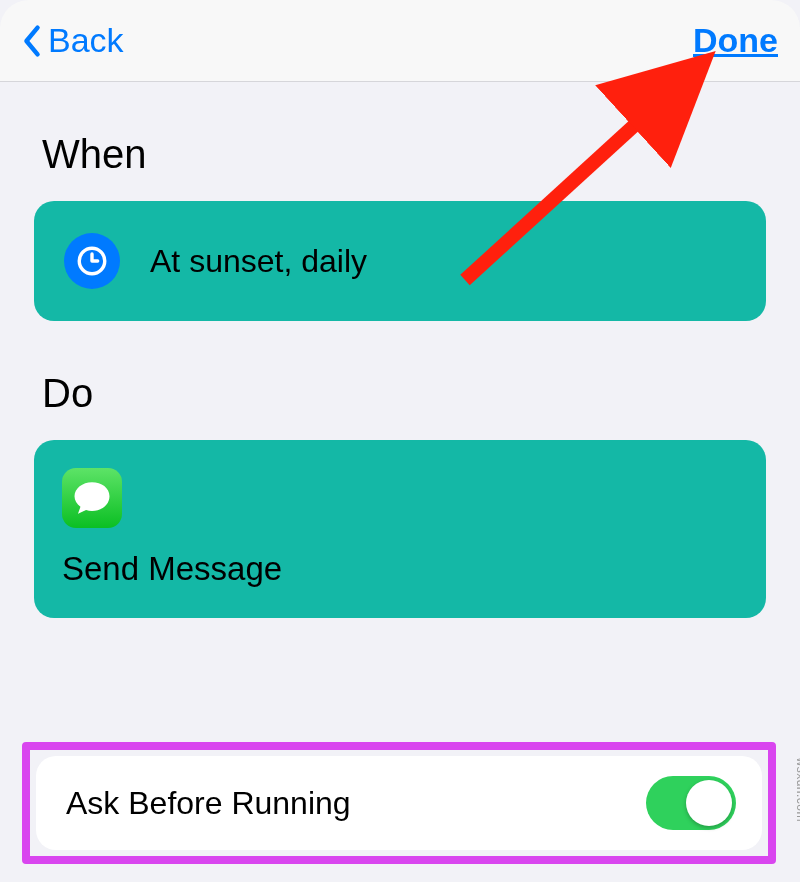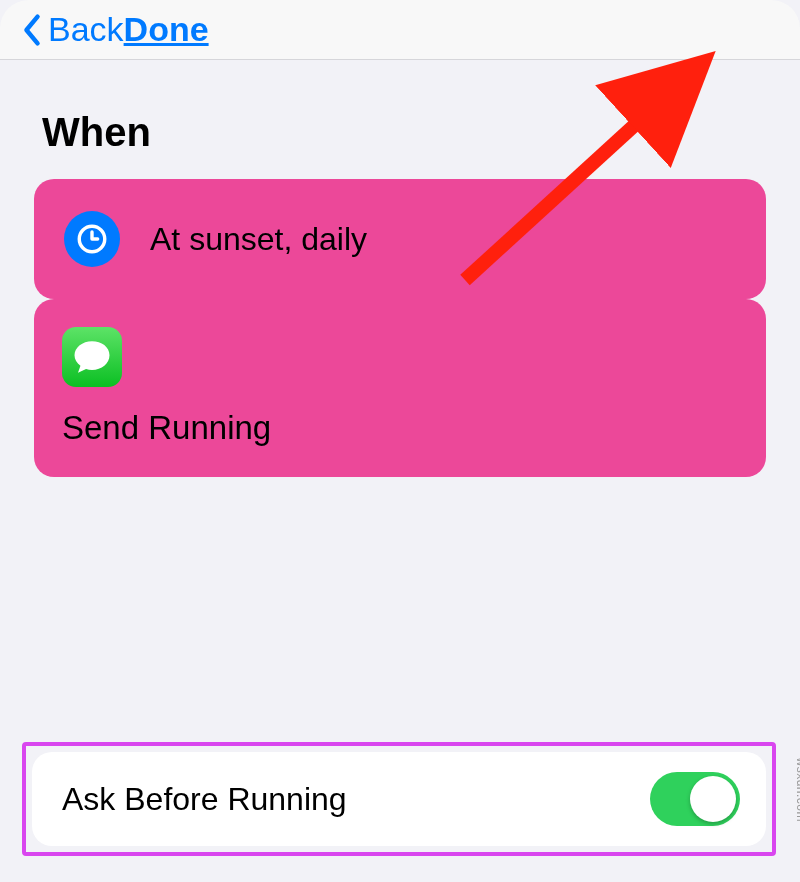--- a/index.html
+++ b/index.html
@@ -6,38 +6,39 @@
   body {
     width: 800px;
     height: 882px;
     font-family: -apple-system, "Helvetica Neue", Arial, sans-serif;
     background: #f2f2f7;
     position: relative;
     overflow: hidden;
     border-radius: 28px 28px 0 0;
   }
   .navbar {
-    height: 60px;
+    height: 82px;
     background: #f8f8f8;
     border-bottom: 1px solid #d6d6da;
     display: flex;
     align-items: center;
+    justify-content: space-between;
     padding: 0 22px;
     border-radius: 28px 28px 0 0;
   }
   .nav-left { display: flex; align-items: center; color: #007aff; font-size: 34px; font-weight: 400; cursor: pointer; }
   .nav-left .chev { margin-right: 6px; display:flex; align-items:center;}
   .nav-title { font-size: 34px; font-weight: 600; color: #000; }
   .nav-right { color: #007aff; font-size: 34px; font-weight: 600; cursor: pointer; text-decoration: underline; }
 
   .content { padding: 30px 34px 0 34px; }
-  .section-title { font-size: 40px; font-weight: 700; color:#000; margin: 20px 0 24px 8px; }
+  .section-title { font-size: 40px; font-weight: 400; color:#000; margin: 20px 0 24px 8px; }
 
   .card {
-    background: #ec4899;
+    background: #14b8a6;
     border-radius: 20px;
     padding: 22px 28px;
   }
   .when-row { display:flex; align-items:center; gap: 30px; padding: 10px 6px 10px 2px;}
   .clock-icon {
     width: 56px; height: 56px; border-radius: 50%; background:#007aff;
     display:flex; align-items:center; justify-content:center; flex-shrink:0;
   }
   .clock-icon svg { width:34px; height:34px; }
   .when-text { font-size: 32px; color:#000; }
@@ -47,21 +48,21 @@
     width: 60px; height:60px; border-radius: 14px;
     background: linear-gradient(180deg,#5de367 0%, #0bbf23 100%);
     display:flex; align-items:center; justify-content:center;
     margin-bottom: 22px;
   }
   .msg-icon svg { width: 42px; height: 42px; }
   .do-label { font-size: 33px; font-weight:400; color:#000; }
 
   .ask-wrap {
     position:absolute; left:22px; right:24px; top: 742px;
-    border: 4px solid #d946ef; border-radius: 4px;
+    border: 8px solid #d946ef; border-radius: 4px;
     padding: 6px;
   }
   .ask-card {
     background:#fff; border-radius:20px; height: 94px;
     display:flex; align-items:center; justify-content:space-between;
     padding: 0 26px 0 30px;
   }
   .ask-label { font-size: 32px; color:#000; }
   .toggle {
     width: 90px; height: 54px; border-radius: 27px; background:#2fd15c;
@@ -104,27 +105,28 @@
       <div class="clock-icon">
         <svg viewBox="0 0 24 24" fill="none" stroke="#fff" stroke-width="2.4" stroke-linecap="round" stroke-linejoin="round">
           <circle cx="12" cy="12" r="9"></circle>
           <polyline points="12,7 12,12 16,12"></polyline>
         </svg>
       </div>
       <div class="when-text">At sunset, daily</div>
     </div>
   </div>
 
+  <div class="section-title" style="margin-top:50px">Do</div>
   <div class="card do-card">
     <div class="msg-icon">
       <svg viewBox="0 0 24 24" fill="#fff">
         <path d="M12 3C6.5 3 2 6.6 2 11c0 2.4 1.3 4.5 3.4 6L4 21l4.6-2.1c1.1.3 2.2.5 3.4.5 5.5 0 10-3.6 10-8.4S17.5 3 12 3z"></path>
       </svg>
     </div>
-    <div class="do-label">Send Running</div>
+    <div class="do-label">Send Message</div>
   </div>
 
 </div>
 
 <div class="ask-wrap">
   <div class="ask-card">
     <div class="ask-label">Ask Before Running</div>
     <div class="toggle"></div>
   </div>
 </div>

